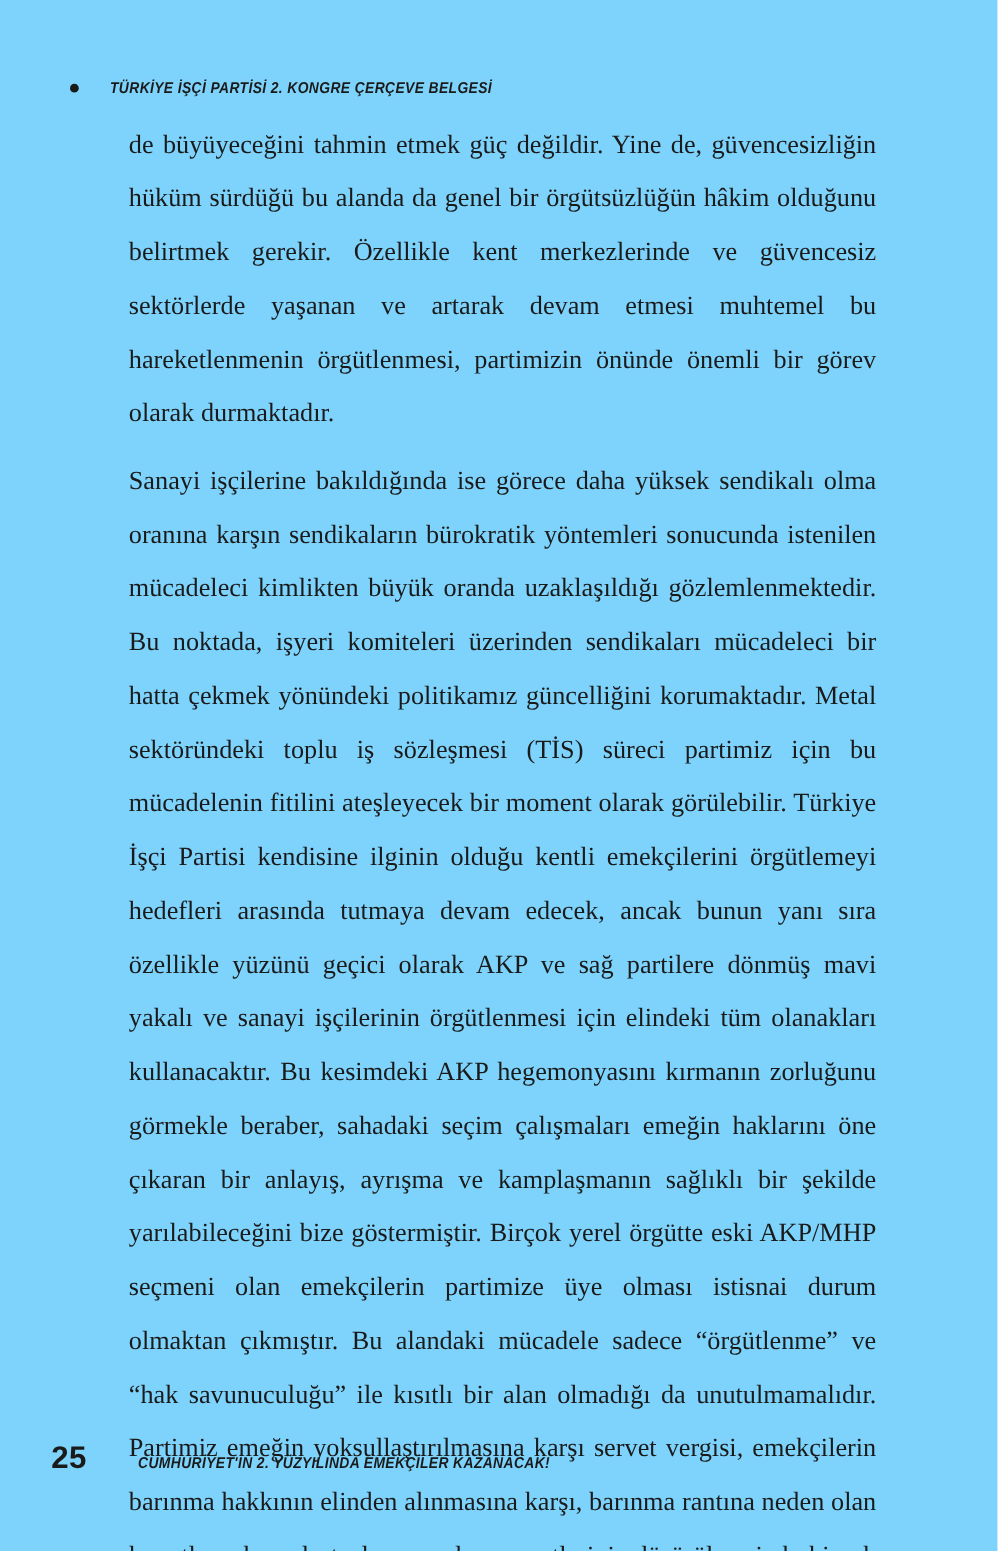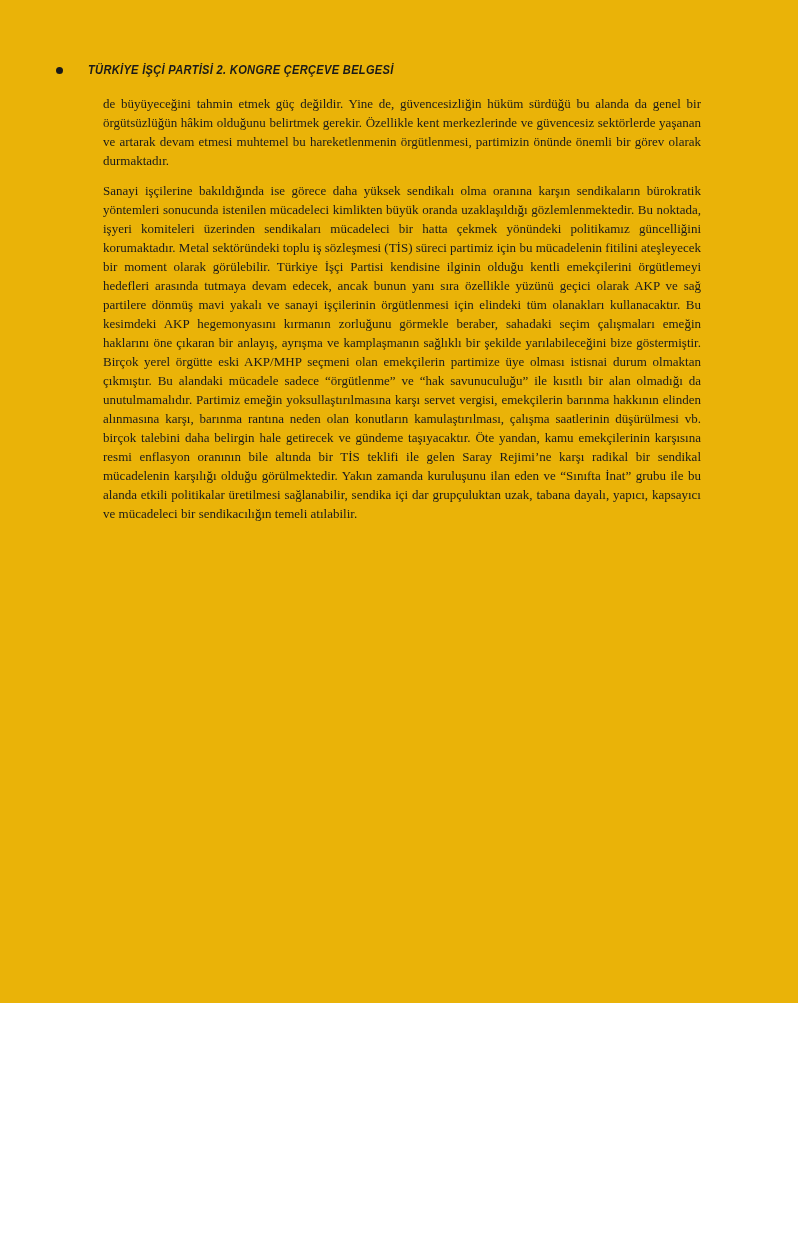--- a/index.html
+++ b/index.html
@@ -5,22 +5,22 @@
 <style>
   html, body {
     margin: 0;
     padding: 0;
     background: #ffffff;
   }
 
   .page {
     position: relative;
     width: 798px;
-    height: 1003px;
-    background: #eab308;
+    height: 1241px;
+    background: #7dd3fc;
     overflow: hidden;
     box-sizing: border-box;
     font-family: "Liberation Serif", "DejaVu Serif", serif;
     color: #1a1a1a;
   }
 
   
   .running-header {
     position: absolute;
     left: 56px;
@@ -58,22 +58,22 @@
   .text-column {
     position: absolute;
     left: 103px;
     top: 94px;
     width: 598px;
   }
 
   .body-paragraph {
     margin: 0 0 11px 0;
     font-family: "Liberation Serif", "DejaVu Serif", serif;
-    font-size: 13px;
-    line-height: 19px;
+    font-size: 21px;
+    line-height: 43px;
     text-align: justify;
     text-justify: inter-word;
     color: #1a1a1a;
     hyphens: none;
     -webkit-hyphens: none;
   }
 
   .body-paragraph:last-child {
     margin-bottom: 0;
   }

